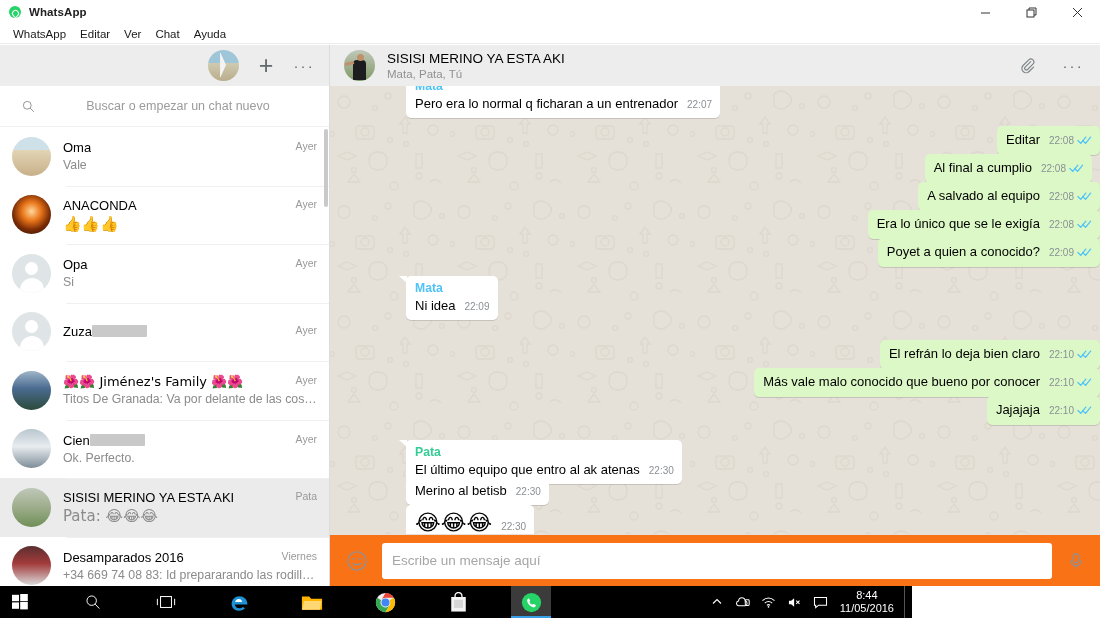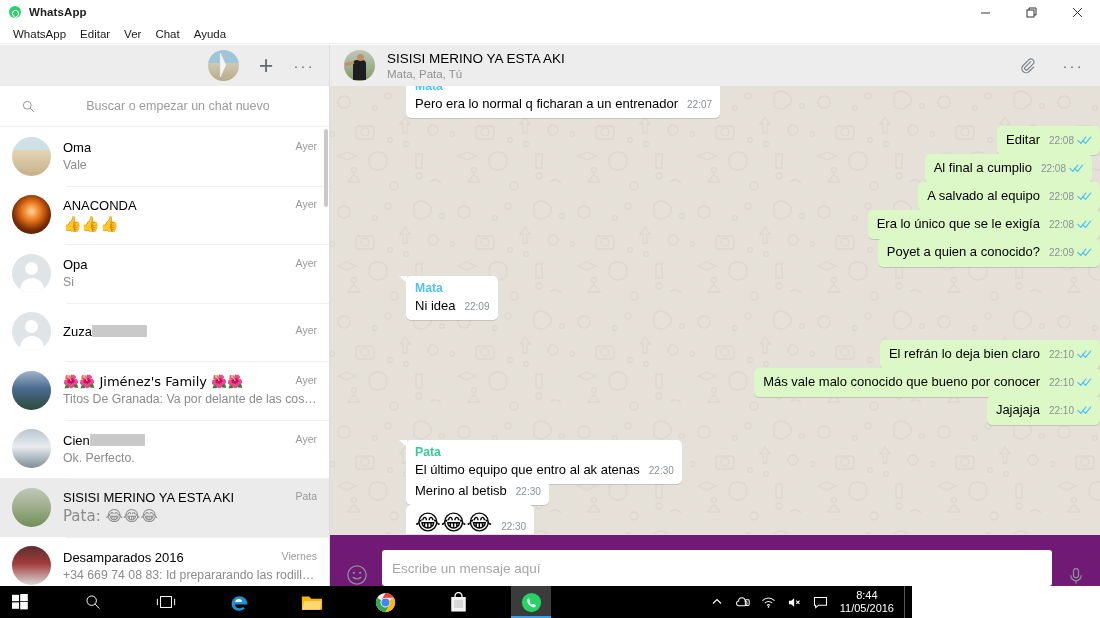--- a/index.html
+++ b/index.html
@@ -117,21 +117,21 @@
   .bubble .text { display: inline; }
   .bubble .meta { display: inline-block; font-size: 10px; color: #8a9096; margin-left: 9px;
                   vertical-align: baseline; white-space: nowrap; }
   .bubble .meta .ticks { display: inline-block; margin-left: 3px; vertical-align: -1px; }
   .bubble.emoji-only .text { font-size: 22px; line-height: 26px; font-family: "DejaVu Sans", sans-serif; }
   .tail { position: absolute; top: 0; width: 0; height: 0; }
   .bubble.in .tail  { left: -7px; border-top: 7px solid #fff;
                       border-left: 8px solid transparent; }
 
   
-  .composer { height: 52px; background: #701a75; display: flex; align-items: flex-end;
+  .composer { height: 52px; background: #f97316; display: flex; align-items: center;
               padding: 0 14px 0 16px; gap: 14px; flex: none; border-top: 1px solid #e2e1dc; }
   .emoji-btn { color: #8b9096; display: flex; align-items: center; cursor: pointer; }
   .input-wrap { flex: 1; height: 36px; background: #fff; border-radius: 3px; display: flex;
                 align-items: center; padding: 0 10px; }
   .msg-input { border: none; outline: none; width: 100%; font-size: 13.5px; color: #333;
                font-family: "Liberation Sans", sans-serif; background: transparent; }
   .msg-input::placeholder { color: #a6a6a6; }
   .mic-btn { color: #8b9096; display: flex; align-items: center; cursor: pointer; }
 
   

